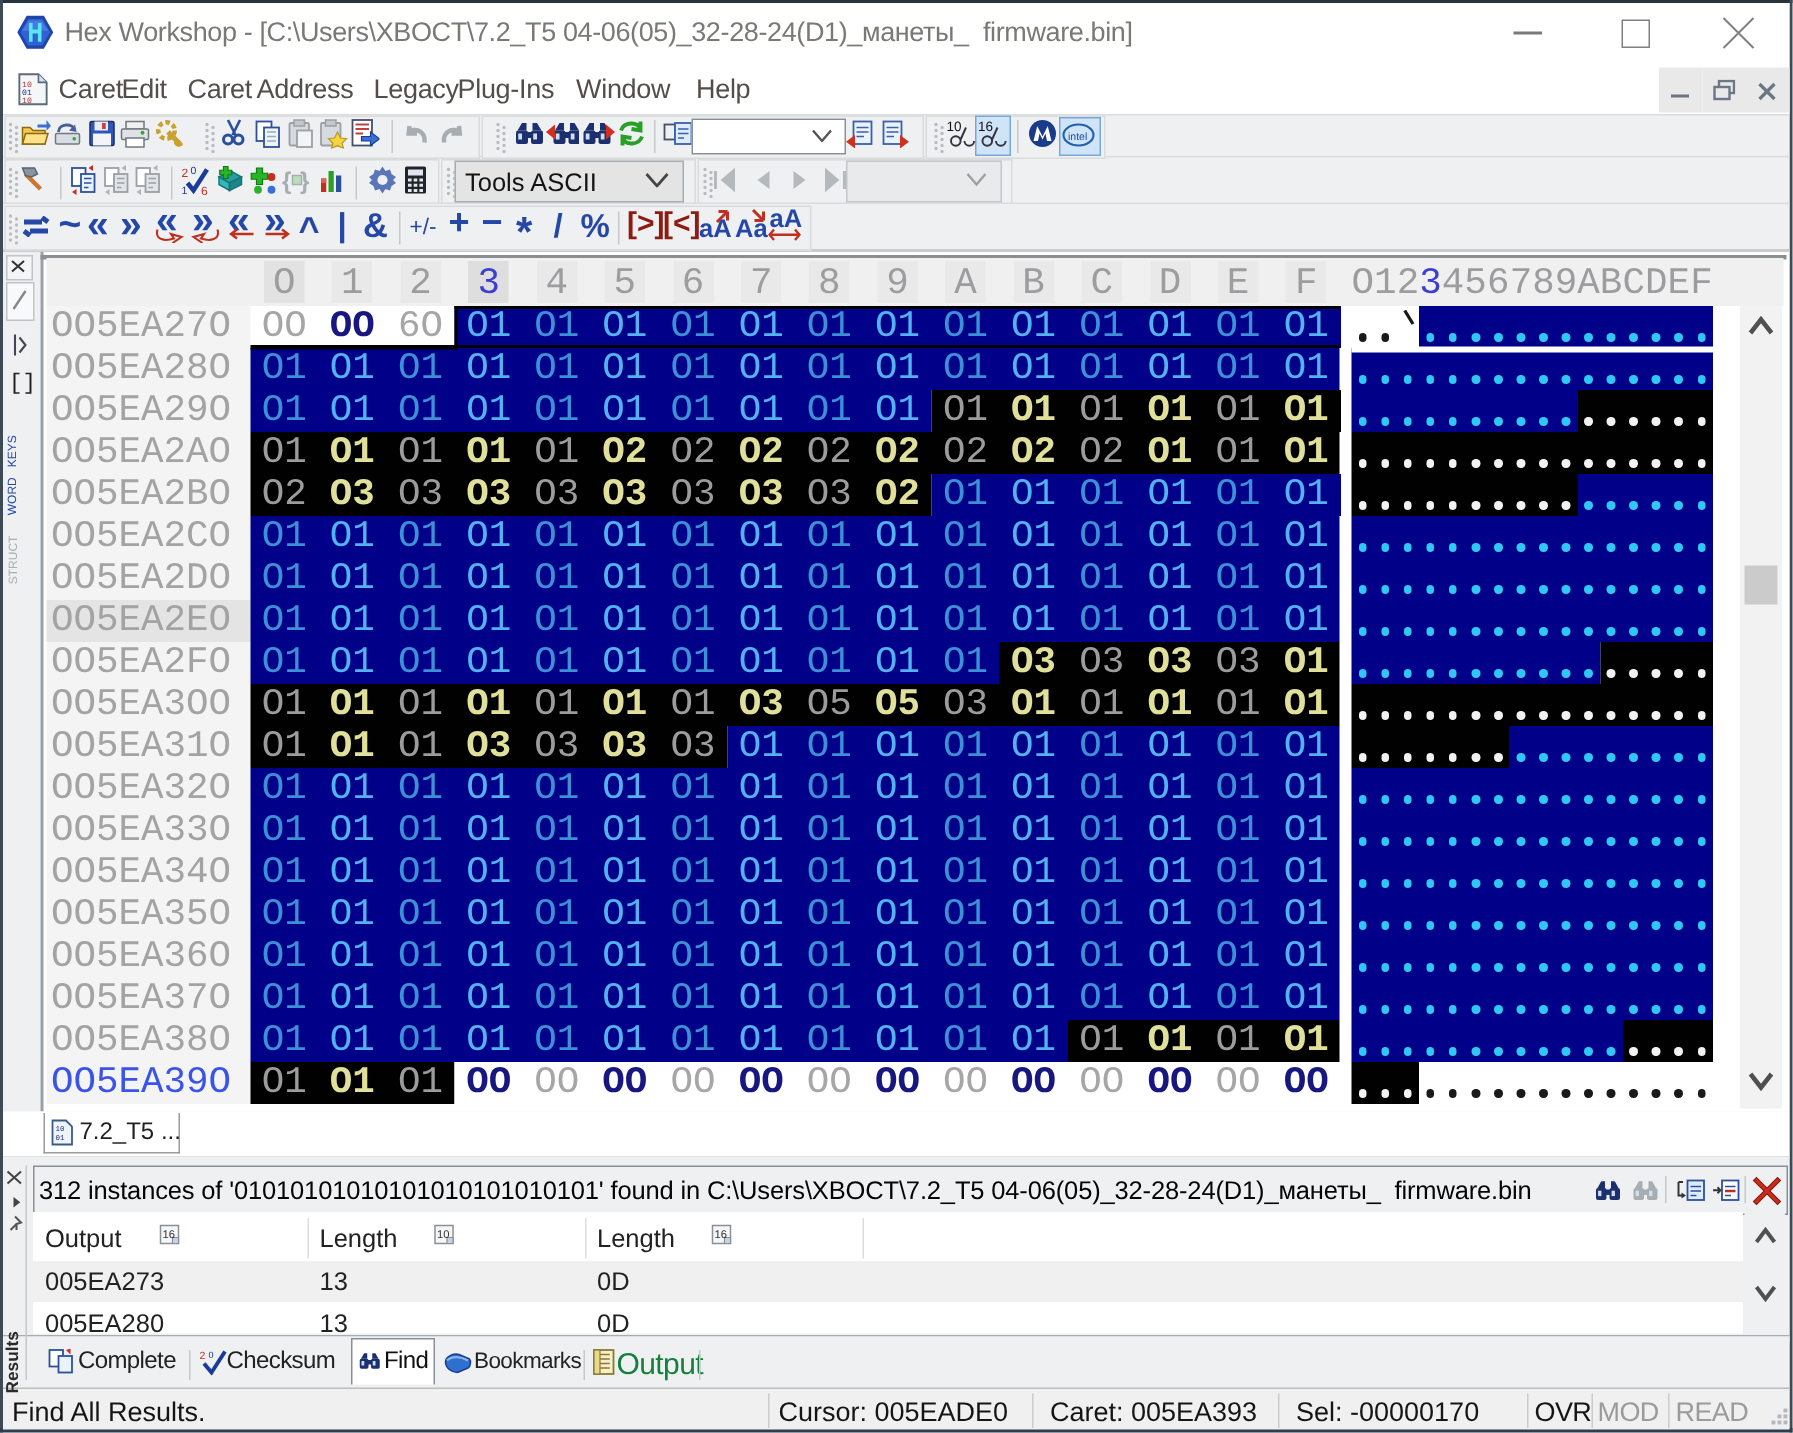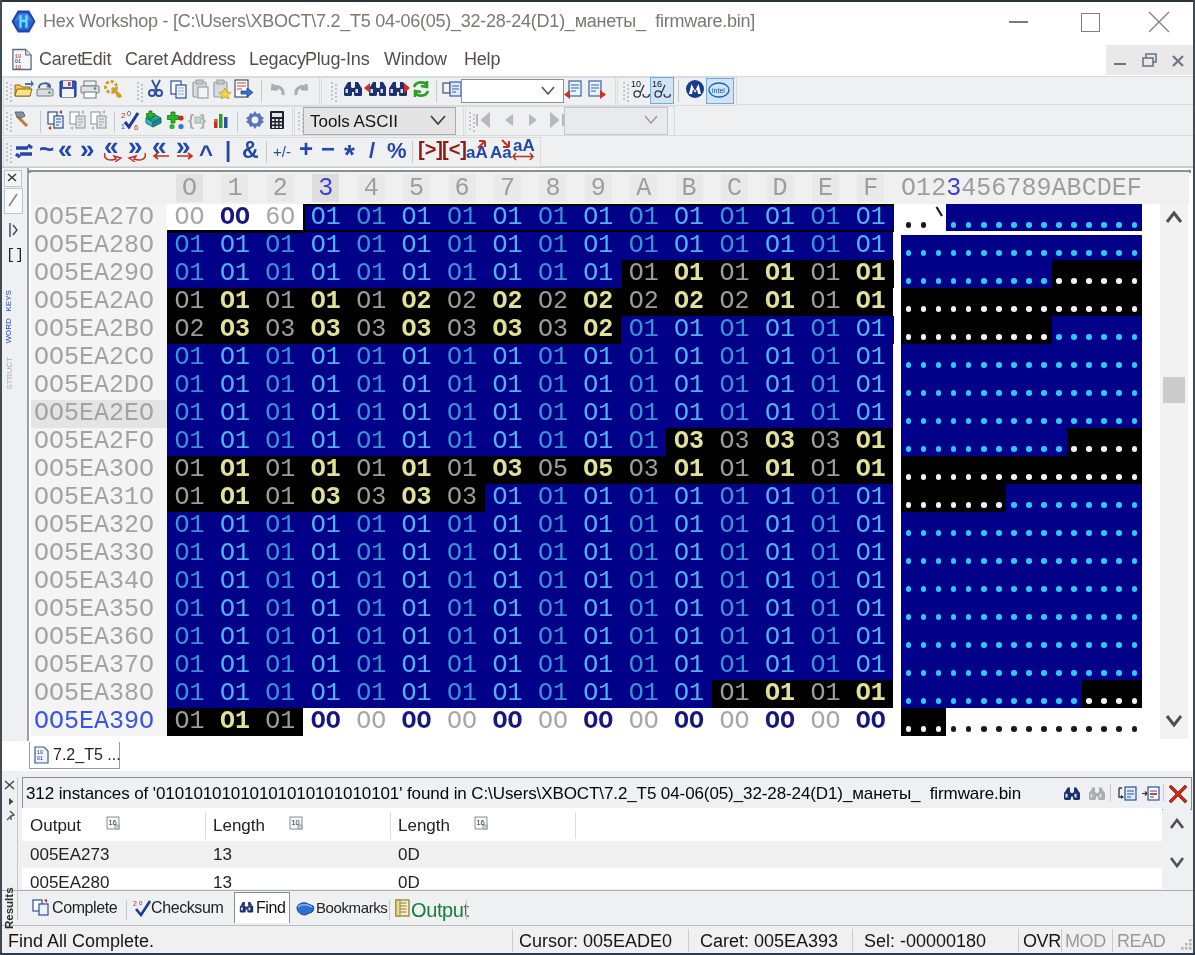--- a/index.html
+++ b/index.html
@@ -1322,30 +1322,30 @@
 <div class="abs" style="left:316px;top:899px;font-size:15px;letter-spacing:-0.4px;color:#222">Bookmarks</div>
 <div class="abs" style="left:389px;top:900px;width:1px;height:20px;background:#c6c8ca"></div>
 <svg class="ic" style="left:395px;top:899px" width="16" height="18" viewBox="0 0 16 18">
     <rect x="1" y="1" width="13" height="16" fill="#f7eecb" stroke="#8a7a30" stroke-width="1.2"></rect>
 <path d="M3.5 4 h8 M3.5 7 h8 M3.5 10 h8 M3.5 13 h8" stroke="#8a7a30" stroke-width="1"></path>
 <rect x="1" y="1" width="4" height="16" fill="#e8d88a" stroke="#8a7a30" stroke-width="0.8"></rect>
   </svg>
 <div class="abs" style="left:411px;top:899px;font-size:20px;letter-spacing:-0.4px;color:#15803d">Output</div>
 <div class="abs" style="left:466px;top:900px;width:1px;height:20px;background:#c6c8ca"></div>
 <div class="abs" style="left:2px;top:925px;width:1191px;height:27px;background:#f0f0f0;border-top:1px solid #bcbcbc"></div>
-<div class="abs" style="left:8px;top:931px;font-size:18px;color:#151515">Find All Complete.</div>
+<div class="abs" style="left:8px;top:931px;font-size:18px;color:#151515">Find All Results.</div>
 <div class="abs" style="left:512px;top:929px;width:1px;height:23px;background:#c9cbcd"></div>
 <div class="abs" style="left:688px;top:929px;width:1px;height:23px;background:#c9cbcd"></div>
 <div class="abs" style="left:852px;top:929px;width:1px;height:23px;background:#c9cbcd"></div>
 <div class="abs" style="left:1018px;top:929px;width:1px;height:23px;background:#c9cbcd"></div>
 <div class="abs" style="left:1061px;top:929px;width:1px;height:23px;background:#c9cbcd"></div>
 <div class="abs" style="left:1112px;top:929px;width:1px;height:23px;background:#c9cbcd"></div>
 <div class="abs" style="left:519px;top:931px;font-size:18px;color:#151515">Cursor: 005EADE0</div>
 <div class="abs" style="left:700px;top:931px;font-size:18px;color:#151515">Caret: 005EA393</div>
-<div class="abs" style="left:864px;top:931px;font-size:18px;color:#151515">Sel: -00000180</div>
+<div class="abs" style="left:864px;top:931px;font-size:18px;color:#151515">Sel: -00000170</div>
 <div class="abs" style="left:1023px;top:931px;font-size:18px;letter-spacing:-0.4px;color:#151515">OVR</div>
 <div class="abs" style="left:1065px;top:931px;font-size:18px;letter-spacing:-0.4px;color:#9b9b9b">MOD</div>
 <div class="abs" style="left:1117px;top:931px;font-size:18px;letter-spacing:-0.4px;color:#9b9b9b">READ</div>
 <svg class="ic" style="left:1178px;top:938px" width="14" height="12" viewBox="0 0 14 12">
     <rect x="11" y="9" width="2.6" height="2.6" fill="#b4b8bc"></rect>
     <rect x="11" y="5" width="2.6" height="2.6" fill="#b4b8bc"></rect>
     <rect x="11" y="1" width="2.6" height="2.6" fill="#b4b8bc"></rect>
     <rect x="7" y="9" width="2.6" height="2.6" fill="#b4b8bc"></rect>
     <rect x="7" y="5" width="2.6" height="2.6" fill="#b4b8bc"></rect>
     <rect x="3" y="9" width="2.6" height="2.6" fill="#b4b8bc"></rect>

